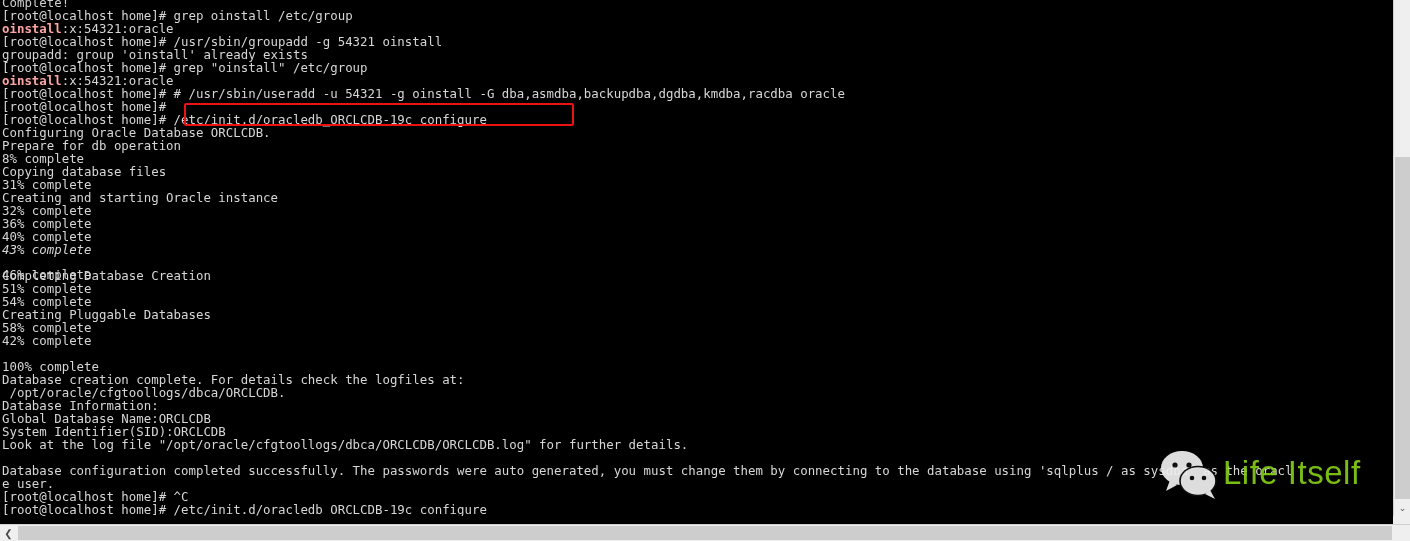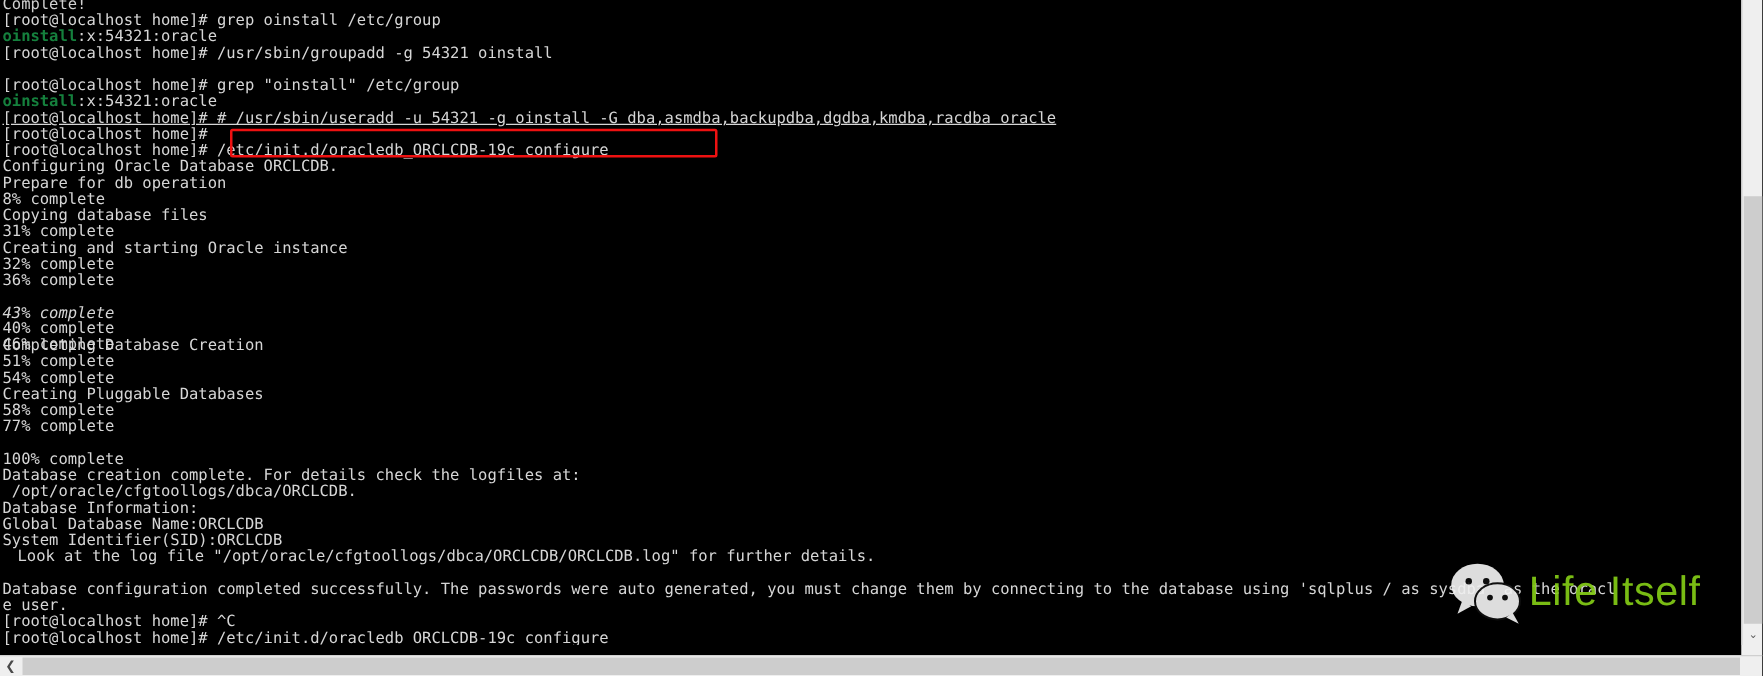--- a/index.html
+++ b/index.html
@@ -42,21 +42,21 @@
     color: #d6d6d6;
     white-space: pre;
     font-family: "DejaVu Sans Mono", "Liberation Mono", monospace;
   }
 
   .tline.clipped {
     color: #cfcfcf;
   }
 
   .match {
-    color: #15803d;
+    color: #fca5a5;
     font-weight: bold;
   }
 
   
   #redbox {
     position: absolute;
     left: 184px;
     top: 103px;
     width: 390px;
     height: 23px;
@@ -190,49 +190,50 @@
 </head>
 <body>
 
 <div id="screen">
 
   <div id="terminal">
       <div class="tline clipped" style="top: -4px;">Complete!</div>
       <div class="tline" style="top: 9px;">[root@localhost home]# grep oinstall /etc/group</div>
       <div class="tline" style="top: 22px;"><span class="match">oinstall</span><span>:x:54321:oracle</span></div>
       <div class="tline" style="top: 35px;">[root@localhost home]# /usr/sbin/groupadd -g 54321 oinstall</div>
+      <div class="tline" style="top: 48px;">groupadd: group 'oinstall' already exists</div>
       <div class="tline" style="top: 61px;">[root@localhost home]# grep "oinstall" /etc/group</div>
       <div class="tline" style="top: 74px;"><span class="match">oinstall</span><span>:x:54321:oracle</span></div>
-      <div class="tline" style="top: 87px; text-decoration: underline;">[root@localhost home]# # /usr/sbin/useradd -u 54321 -g oinstall -G dba,asmdba,backupdba,dgdba,kmdba,racdba oracle</div>
+      <div class="tline" style="top: 87px;">[root@localhost home]# # /usr/sbin/useradd -u 54321 -g oinstall -G dba,asmdba,backupdba,dgdba,kmdba,racdba oracle</div>
       <div class="tline" style="top: 100px;">[root@localhost home]#</div>
       <div class="tline" style="top: 113px;">[root@localhost home]# /etc/init.d/oracledb_ORCLCDB-19c configure</div>
       <div class="tline" style="top: 126px;">Configuring Oracle Database ORCLCDB.</div>
       <div class="tline" style="top: 139px;">Prepare for db operation</div>
       <div class="tline" style="top: 152px;">8% complete</div>
       <div class="tline" style="top: 165px;">Copying database files</div>
       <div class="tline" style="top: 178px;">31% complete</div>
       <div class="tline" style="top: 191px;">Creating and starting Oracle instance</div>
       <div class="tline" style="top: 204px;">32% complete</div>
       <div class="tline" style="top: 217px;">36% complete</div>
-      <div class="tline" style="top: 230px; margin-top: 25px;">40% complete</div>
+      <div class="tline" style="top: 230px;">40% complete</div>
       <div class="tline" style="top: 243px; font-style: italic;">43% complete</div>
       <div class="tline" style="top: 268px; text-align: right;">46% complete</div>
       <div class="tline" style="top: 269px;">Completing Database Creation</div>
       <div class="tline" style="top: 282px;">51% complete</div>
       <div class="tline" style="top: 295px;">54% complete</div>
       <div class="tline" style="top: 308px;">Creating Pluggable Databases</div>
       <div class="tline" style="top: 321px;">58% complete</div>
-      <div class="tline" style="top: 334px;">77% complete</div>
+      <div class="tline" style="top: 334px;">42% complete</div>
       <div class="tline" style="top: 360px;">100% complete</div>
       <div class="tline" style="top: 386px;"> /opt/oracle/cfgtoollogs/dbca/ORCLCDB.</div>
       <div class="tline" style="top: 373px;">Database creation complete. For details check the logfiles at:</div>
       <div class="tline" style="top: 399px;">Database Information:</div>
       <div class="tline" style="top: 412px;">Global Database Name:ORCLCDB</div>
       <div class="tline" style="top: 425px;">System Identifier(SID):ORCLCDB</div>
-      <div class="tline" style="top: 438px; margin-left: 12px;">Look at the log file "/opt/oracle/cfgtoollogs/dbca/ORCLCDB/ORCLCDB.log" for further details.</div>
+      <div class="tline" style="top: 438px;">Look at the log file "/opt/oracle/cfgtoollogs/dbca/ORCLCDB/ORCLCDB.log" for further details.</div>
       <div class="tline" style="top: 451px;"></div>
       <div class="tline" style="top: 464px;">Database configuration completed successfully. The passwords were auto generated, you must change them by connecting to the database using 'sqlplus / as sysdba' as the oracl</div>
       <div class="tline" style="top: 477px;">e user.</div>
       <div class="tline" style="top: 490px;">[root@localhost home]# ^C</div>
       <div class="tline" style="top: 503px;">[root@localhost home]# /etc/init.d/oracledb_ORCLCDB-19c configure</div>
     </div>
 
   <div id="redbox"></div>
 
   <div id="watermark">

